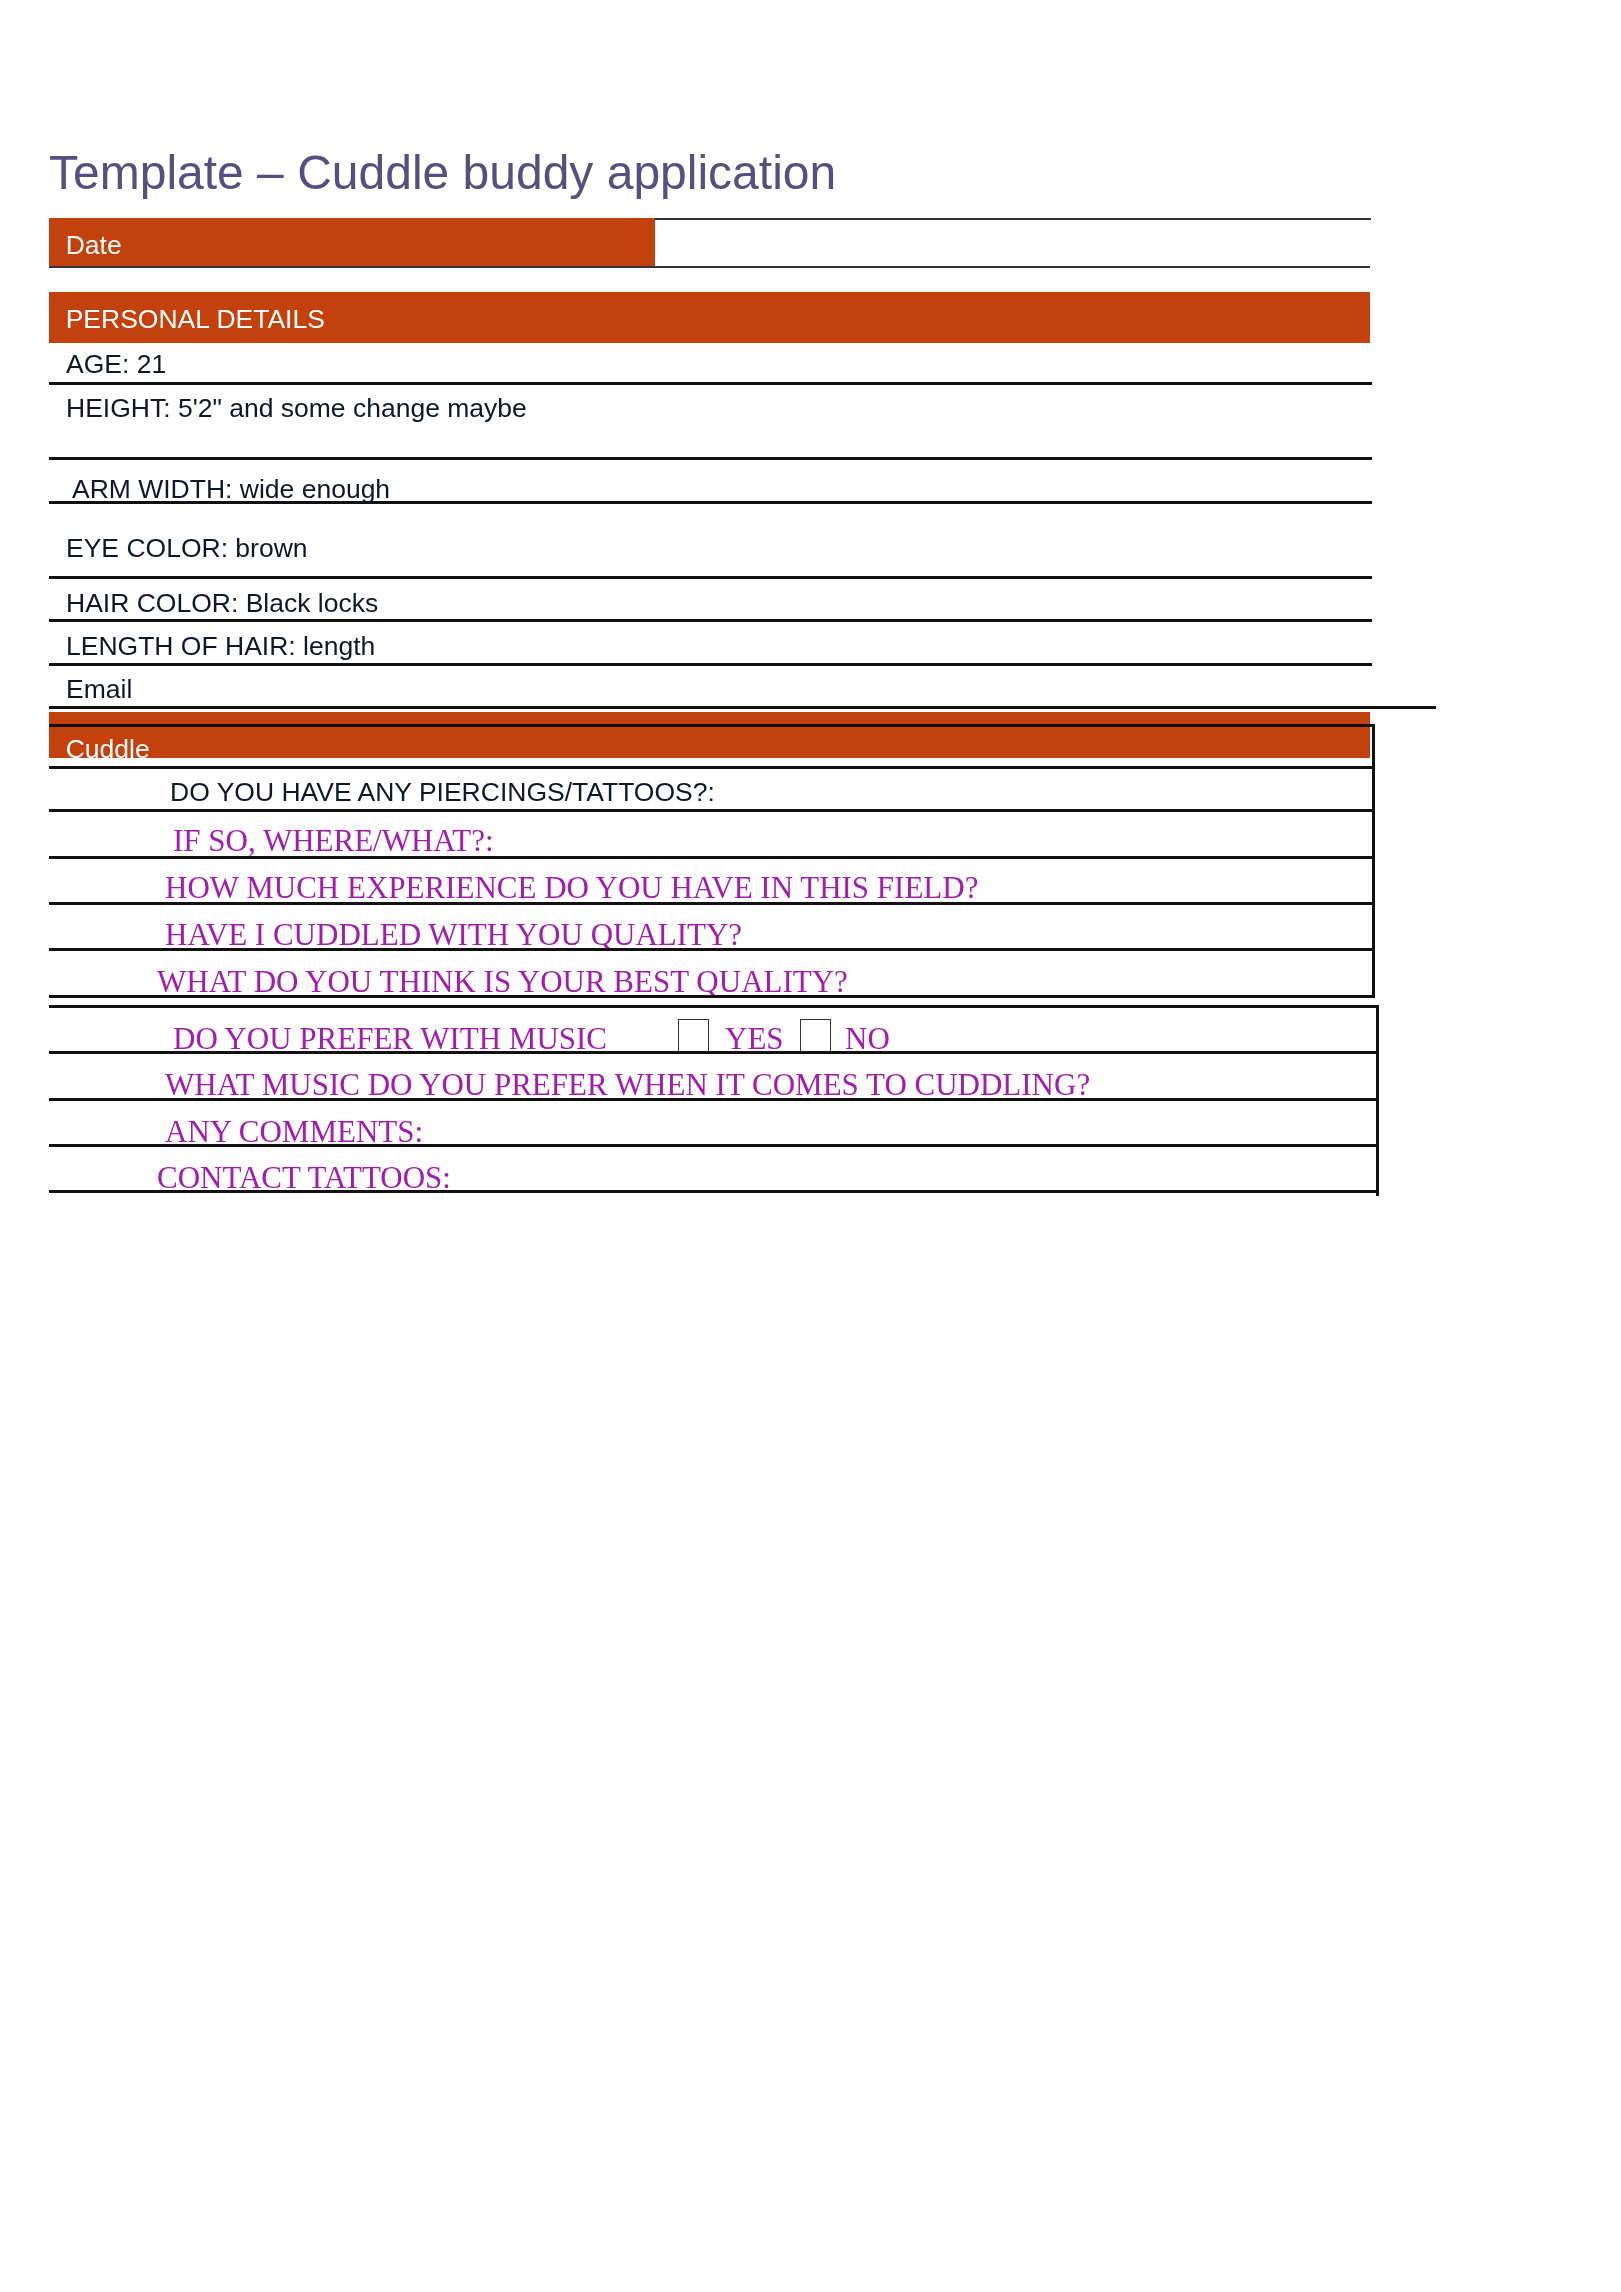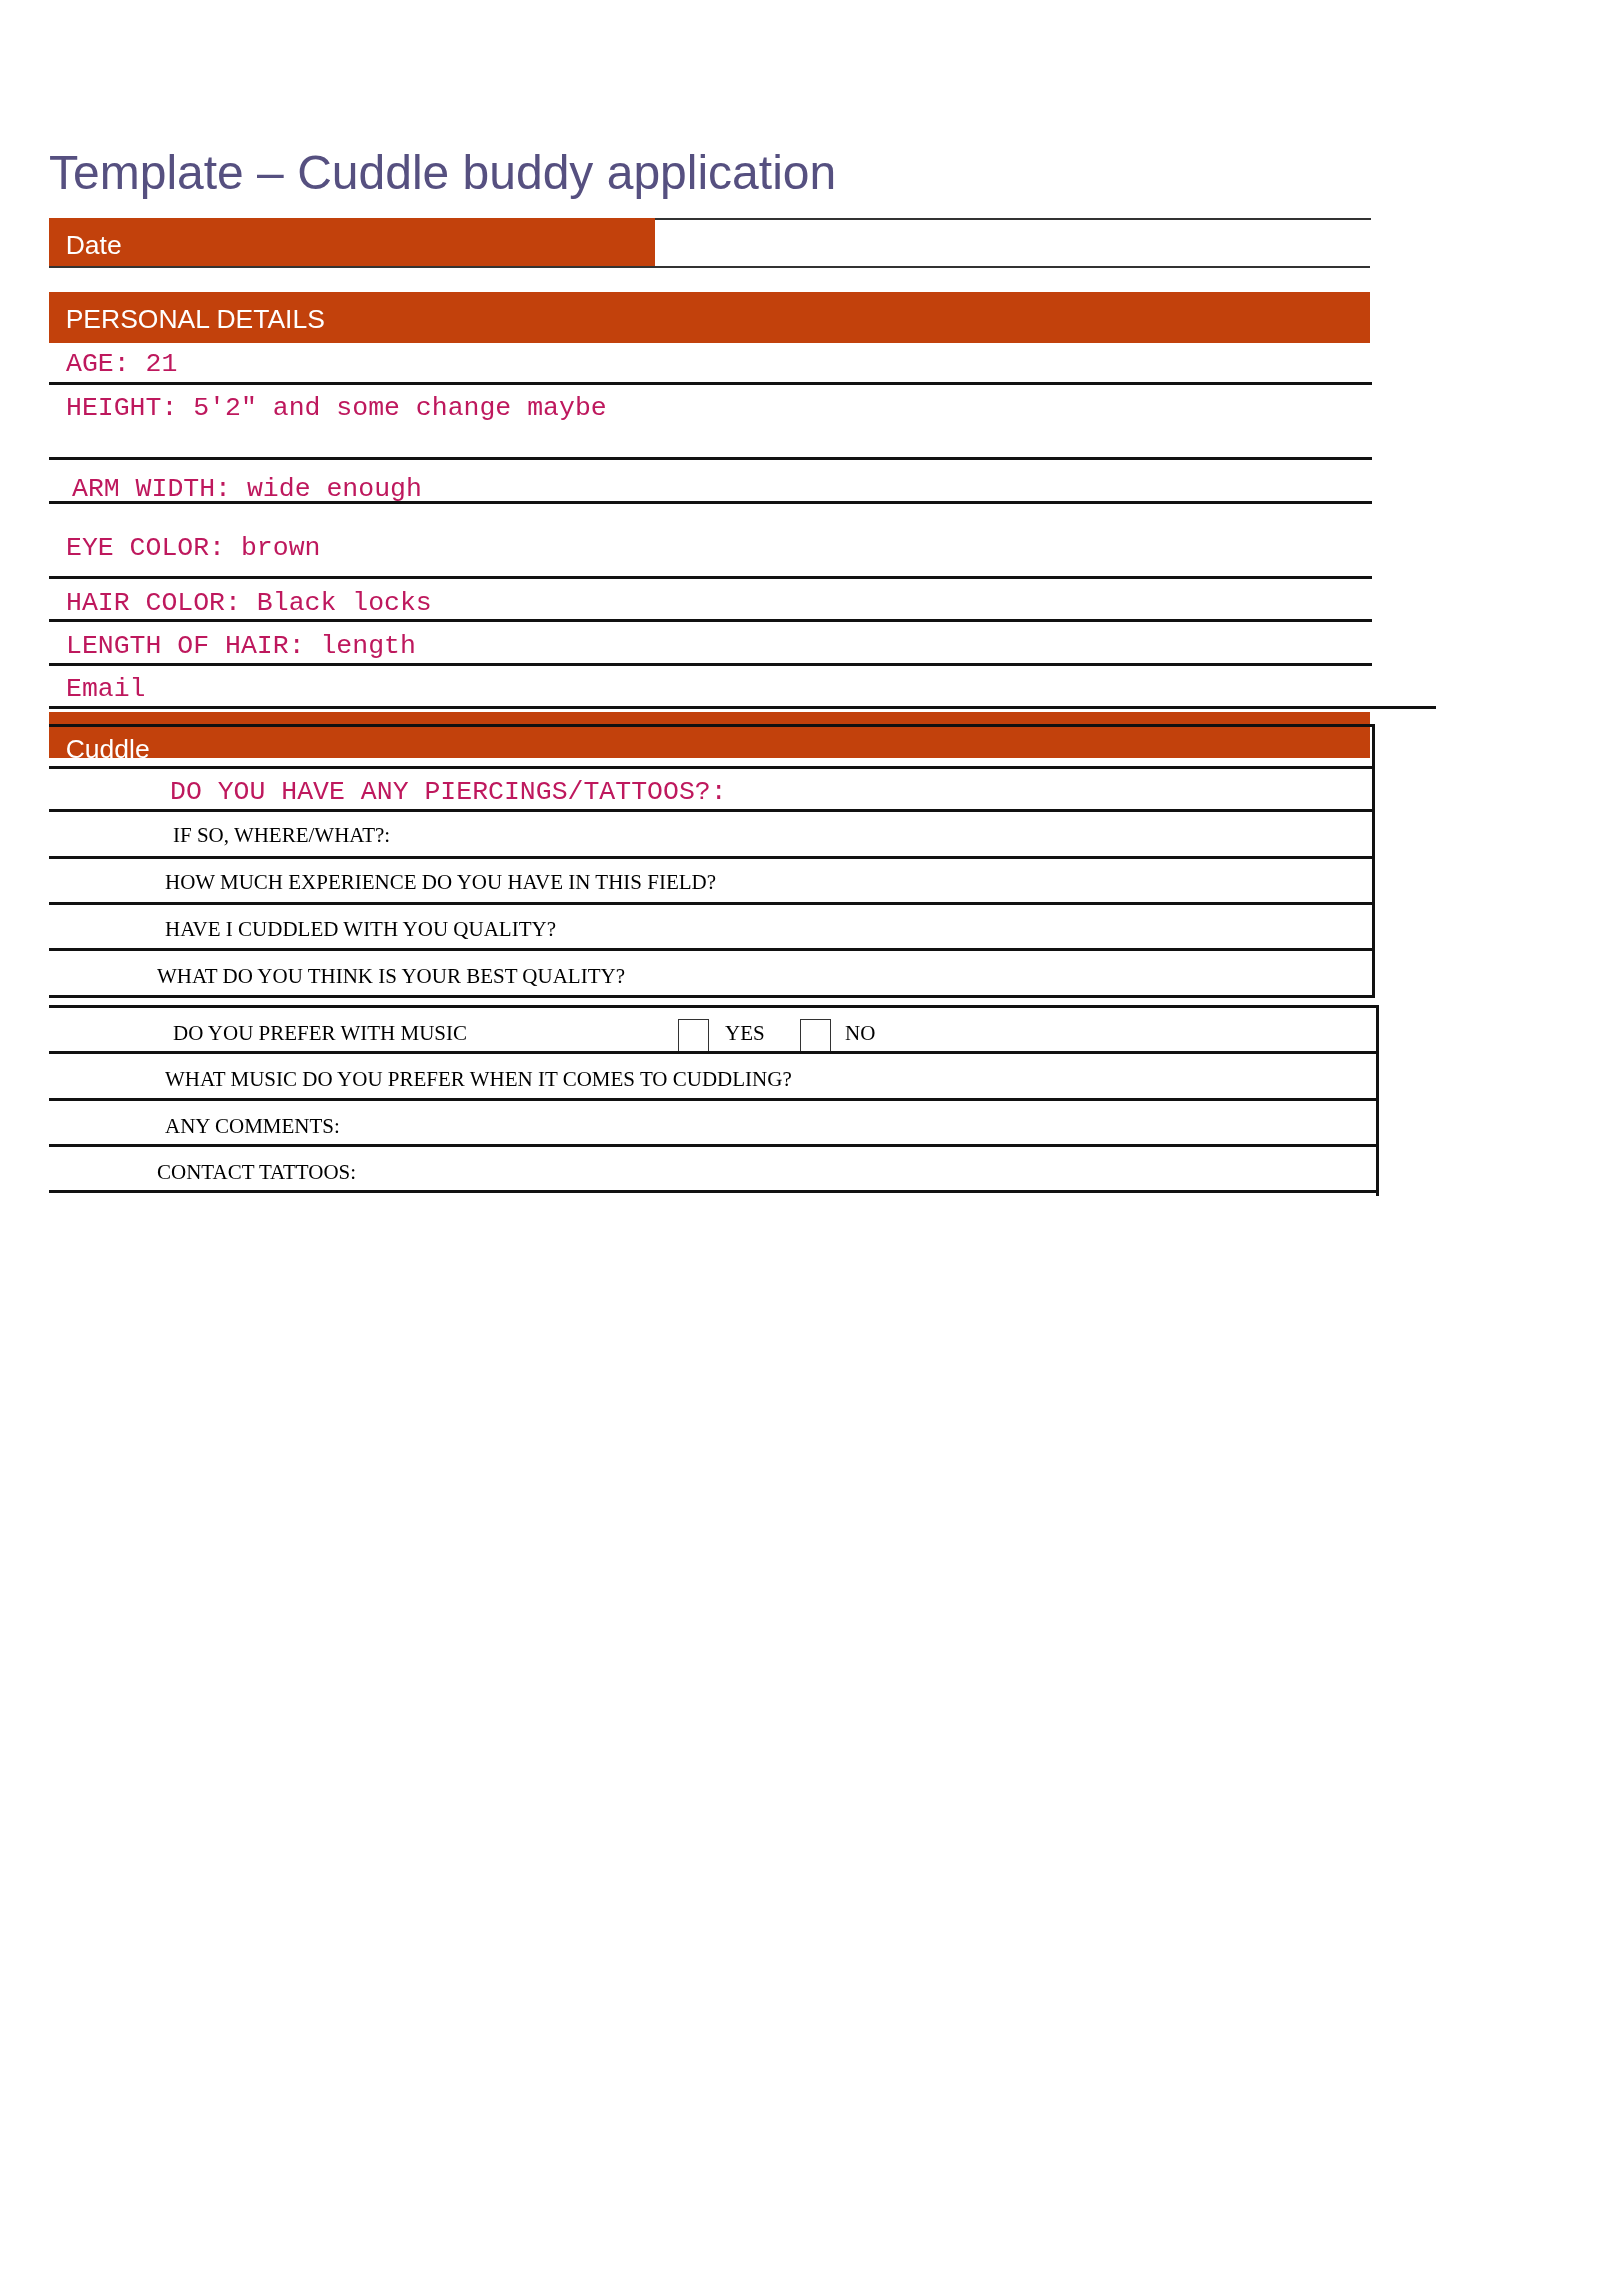--- a/index.html
+++ b/index.html
@@ -2,22 +2,22 @@
 <html><head>
 <meta charset="utf-8">
 <style>
   html,body{margin:0;padding:0;background:#fff;}
   body{width:1621px;height:2293px;position:relative;overflow:hidden;font-family:"Liberation Sans",sans-serif;}
   .abs{position:absolute;}
   .title{left:49px;top:145px;font-size:48px;color:#565080;white-space:nowrap;}
   .bar{background:#c2410c;color:#fff;font-size:26.5px;}
   .hline{position:absolute;height:2.9px;background:#111;}
   .thin{height:2px;background:#333;}
-  .sans{font-family:Liberation Mono, monospace;font-size:26.5px;color:#be185d;white-space:nowrap;}
-  .serif{font-family:"Liberation Serif",serif;font-size:21px;color:#000000;white-space:nowrap;text-align:right;}
+  .sans{font-family:Liberation Sans, sans-serif;font-size:26.5px;color:#0f172a;white-space:nowrap;}
+  .serif{font-family:"Liberation Serif",serif;font-size:31px;color:#a21caf;white-space:nowrap;text-align:right;}
   .vline{position:absolute;width:2.9px;background:#111;}
   .cb{position:absolute;width:31px;height:33px;border:1.5px solid #333;background:#fff;box-sizing:border-box;}
 </style>
 </head>
 <body>
 
 <div class="abs title">Template – Cuddle buddy application</div>
 
 <div class="hline thin" style="left:655px;top:218px;width:716px;"></div>
 <div class="abs bar" style="left:49px;top:218px;width:606px;height:49px;">

